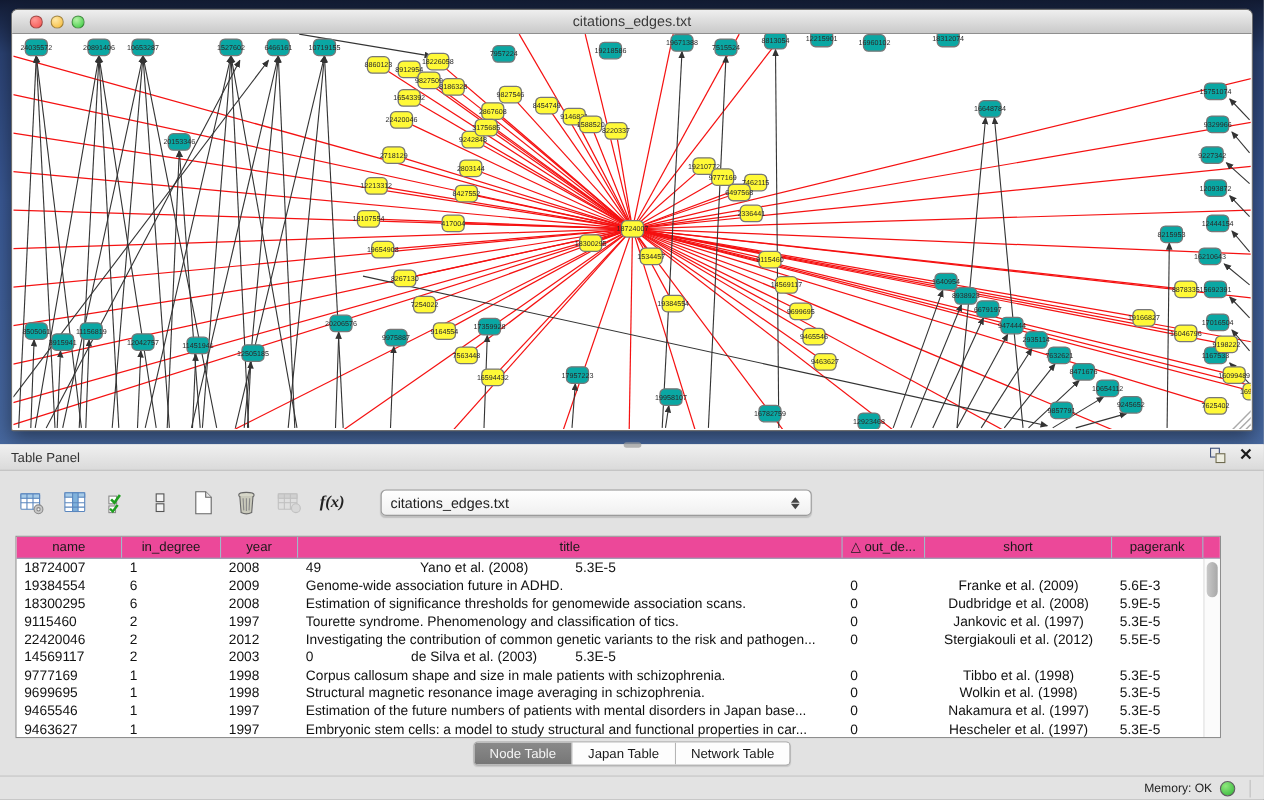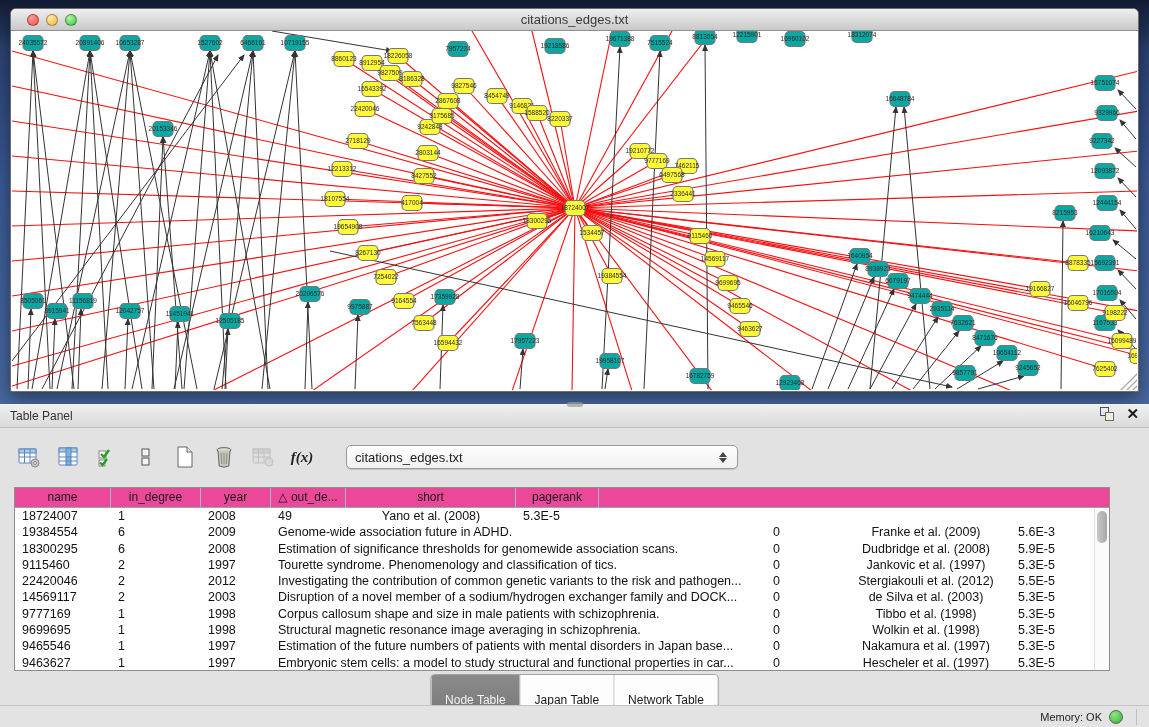--- a/index.html
+++ b/index.html
@@ -59,21 +59,21 @@
   .tr { display:flex; height:16.3px; }
   .td { font-size:12.5px; color:#111; line-height:16px; padding-left:7px;
     overflow:hidden; white-space:nowrap; }
   .td.center { text-align:center; padding-left:0; }
   .vscroll { position:absolute; right:0; top:20px; bottom:0; width:15px; background:#FBFBFB; border-left:1px solid #E0E0E0; }
   .vthumb { position:absolute; left:2px; top:3px; width:10px; height:32px; background:linear-gradient(90deg,#C8C8C8,#A8A8A8); border-radius:5px; }
 
   .tabbar { position:absolute; left:50%; top:270px; transform:translateX(-50%); display:flex;
     border:1px solid #A3A3A3; border-radius:4px; overflow:hidden; background:#FDFDFD;
     box-shadow:0 1px 1px rgba(0,0,0,.12); }
-  .tab { font-size:12px; color:#1A1A1A; padding:18px 14px; border-right:1px solid #B5B5B5; background:#FDFDFD; }
+  .tab { font-size:12px; color:#1A1A1A; padding:3px 14px; border-right:1px solid #B5B5B5; background:#FDFDFD; }
   .tab:last-child { border-right:none; }
   .tab.sel { background:linear-gradient(#8A8A8A,#767676); color:#F4F4F4; }
 
   .statusbar { position:absolute; left:0; bottom:0; width:1149px; height:22px; background:#E3E3E3;
     border-top:1px solid #C4C4C4; display:flex; align-items:center; justify-content:flex-end; gap:7px; padding-right:12px; }
   .statusbar .sep { width:1px; height:16px; background:#BEBEBE; margin-left:6px; }
   .memtxt { font-size:11px; color:#222; }
   .memdot { width:14px; height:14px; border-radius:50%; border:1px solid #5E5E5E;
     background:radial-gradient(circle at 35% 30%,#8FE87D,#2FB336); }
 </style>
@@ -725,20 +725,21 @@
             <i class="dn"></i>
           </span>
       </div>
     </div>
 
     <div class="tablewrap">
       <div class="thead" id="thead">
           <div class="th" style="width: 96px;">name</div>
           <div class="th" style="width: 90px;">in_degree</div>
           <div class="th" style="width: 70px;">year</div>
+          <div class="th" style="width: 495px;">title</div>
           <div class="th" style="width: 75px;">△ out_de...</div>
           <div class="th" style="width: 170px;">short</div>
           <div class="th" style="width: 83px;">pagerank</div>
         </div>
       <div class="tbody" id="tbody">
           <div class="tr">
             <div class="td" style="width: 96px;">18724007</div>
             <div class="td" style="width: 90px;">1</div>
             <div class="td" style="width: 70px;">2008</div>
             <div class="td" style="width: 75px;">49</div>
@@ -778,21 +779,20 @@
             <div class="td" style="width: 70px;">2012</div>
             <div class="td" style="width: 495px;">Investigating the contribution of common genetic variants to the risk and pathogen...</div>
             <div class="td" style="width: 75px;">0</div>
             <div class="td center" style="width: 170px;">Stergiakouli et al. (2012)</div>
             <div class="td" style="width: 83px;">5.5E-5</div>
           </div>
           <div class="tr">
             <div class="td" style="width: 96px;">14569117</div>
             <div class="td" style="width: 90px;">2</div>
             <div class="td" style="width: 70px;">2003</div>
-            <div class="td" style="width: 495px;">Disruption of a novel member of a sodium/hydrogen exchanger family and DOCK...</div>
             <div class="td" style="width: 75px;">0</div>
             <div class="td center" style="width: 170px;">de Silva et al. (2003)</div>
             <div class="td" style="width: 83px;">5.3E-5</div>
           </div>
           <div class="tr">
             <div class="td" style="width: 96px;">9777169</div>
             <div class="td" style="width: 90px;">1</div>
             <div class="td" style="width: 70px;">1998</div>
             <div class="td" style="width: 495px;">Corpus callosum shape and size in male patients with schizophrenia.</div>
             <div class="td" style="width: 75px;">0</div>

